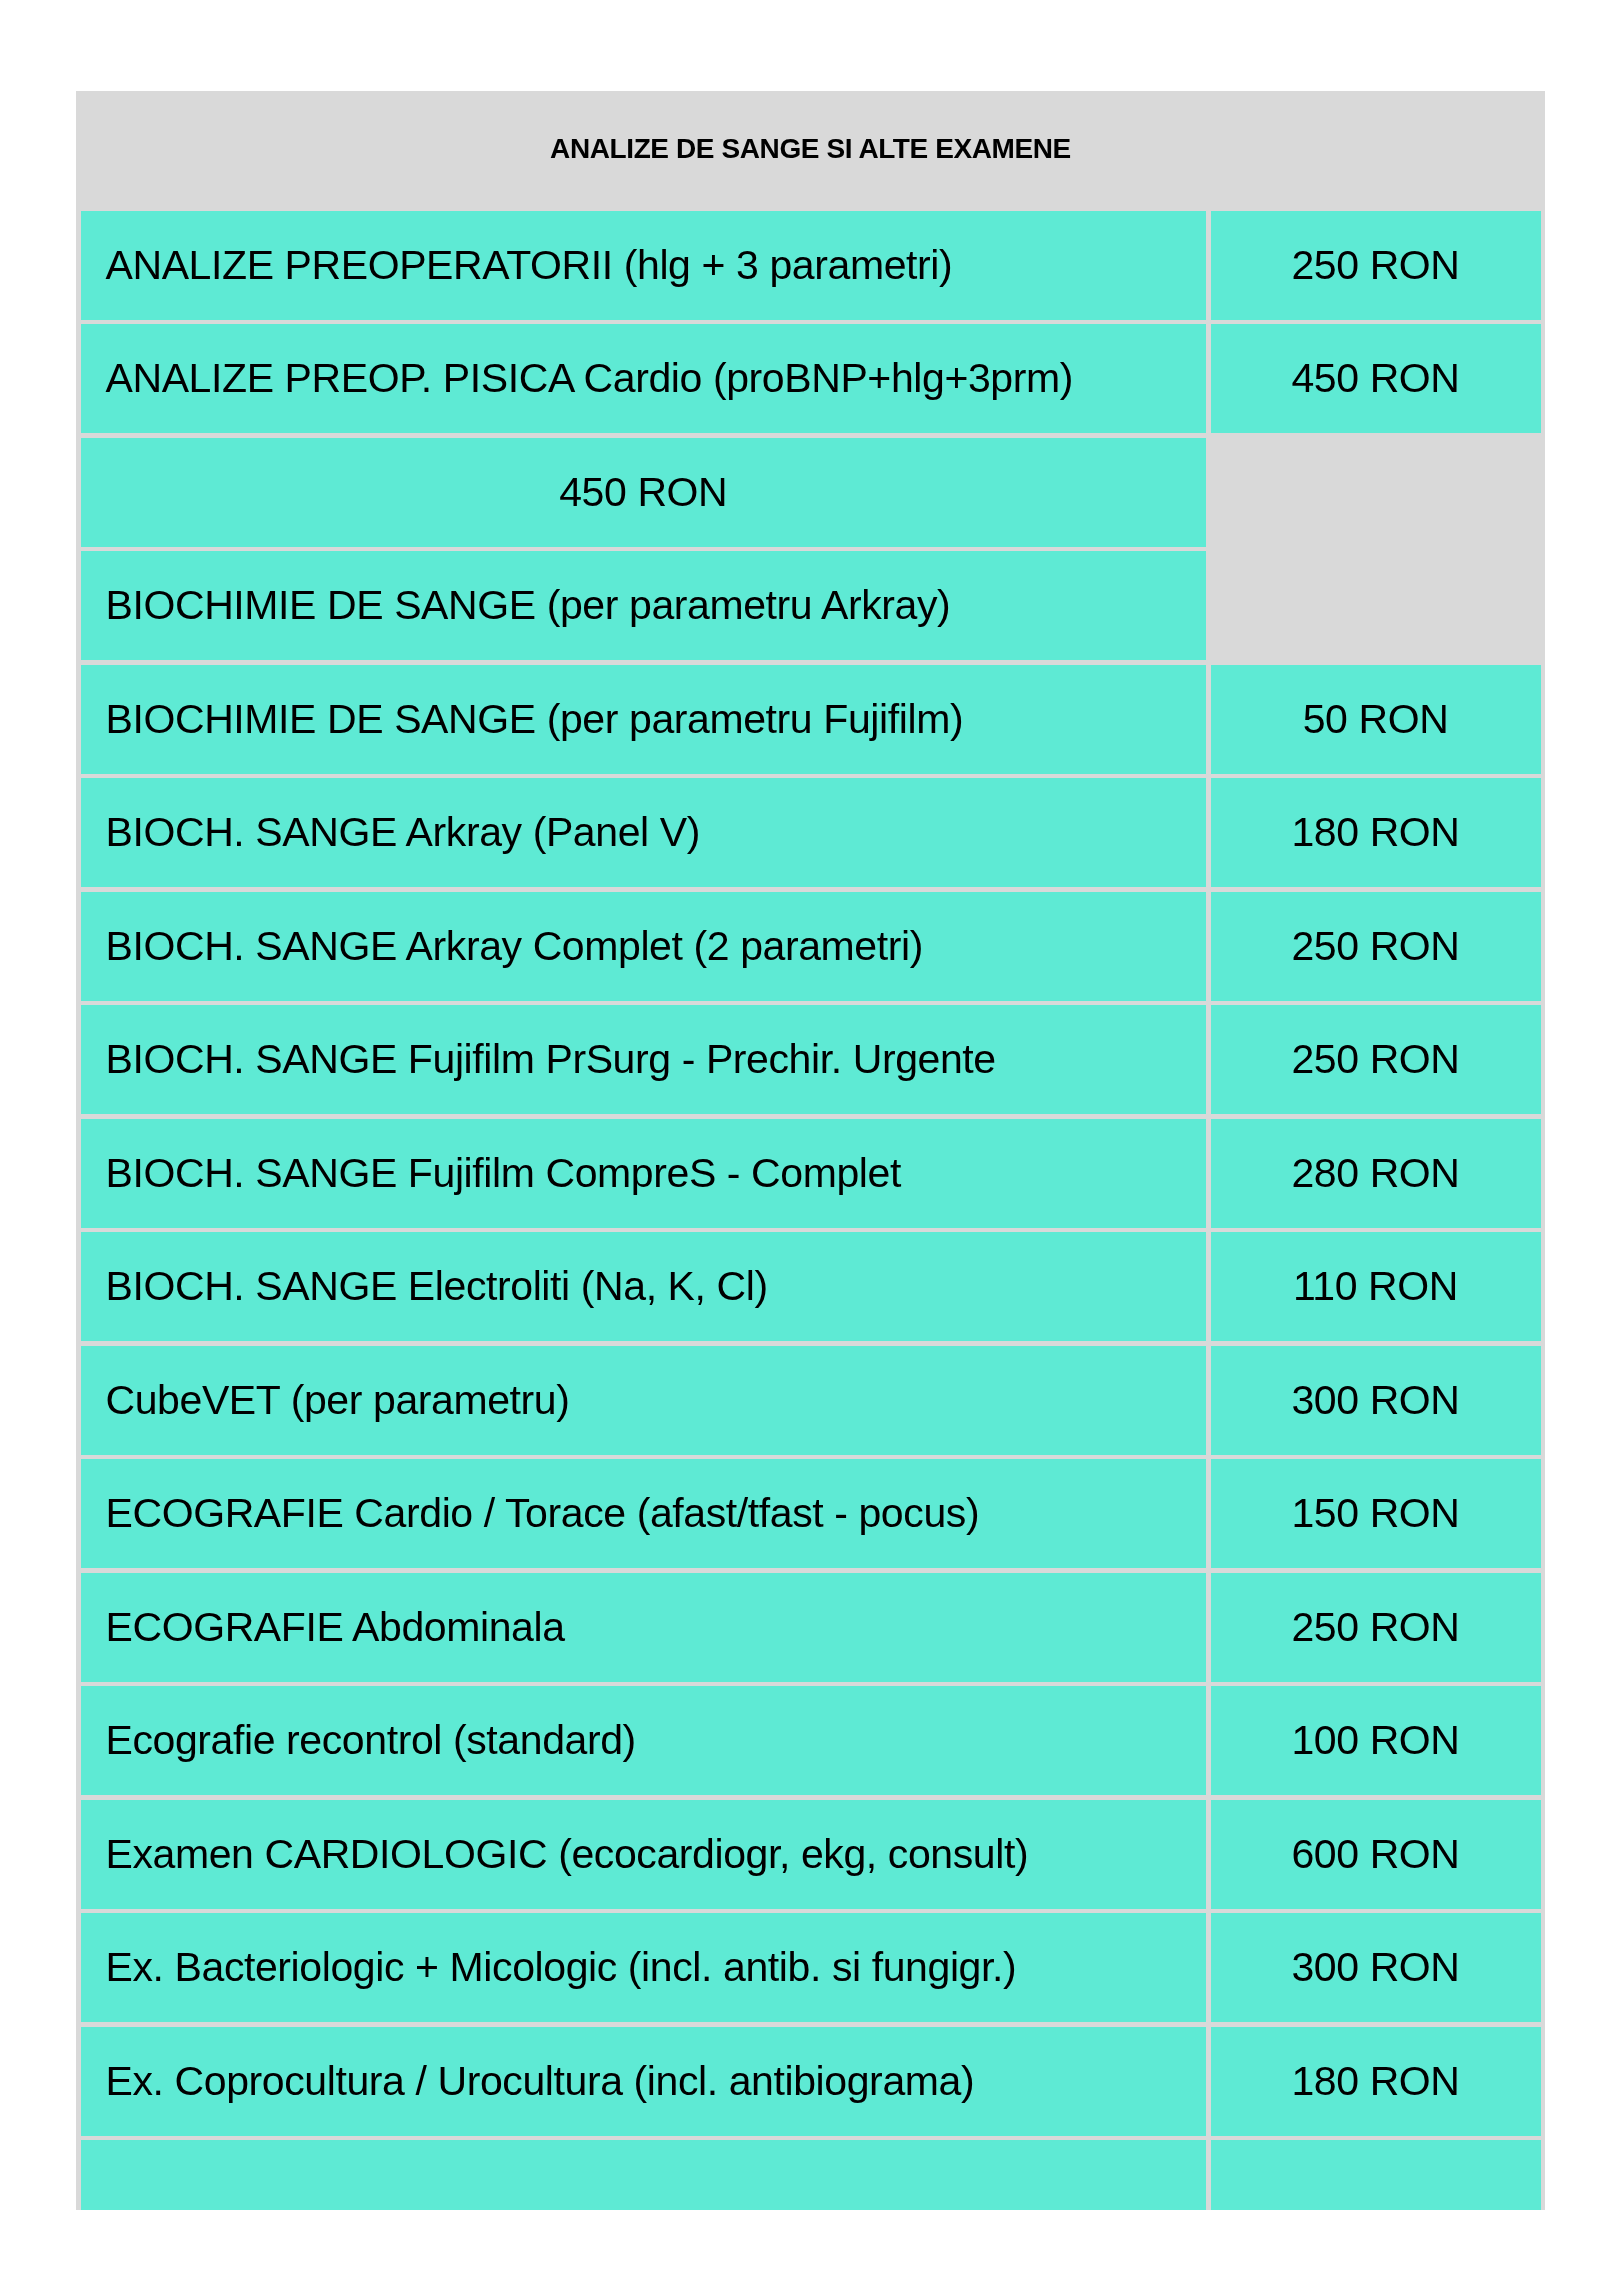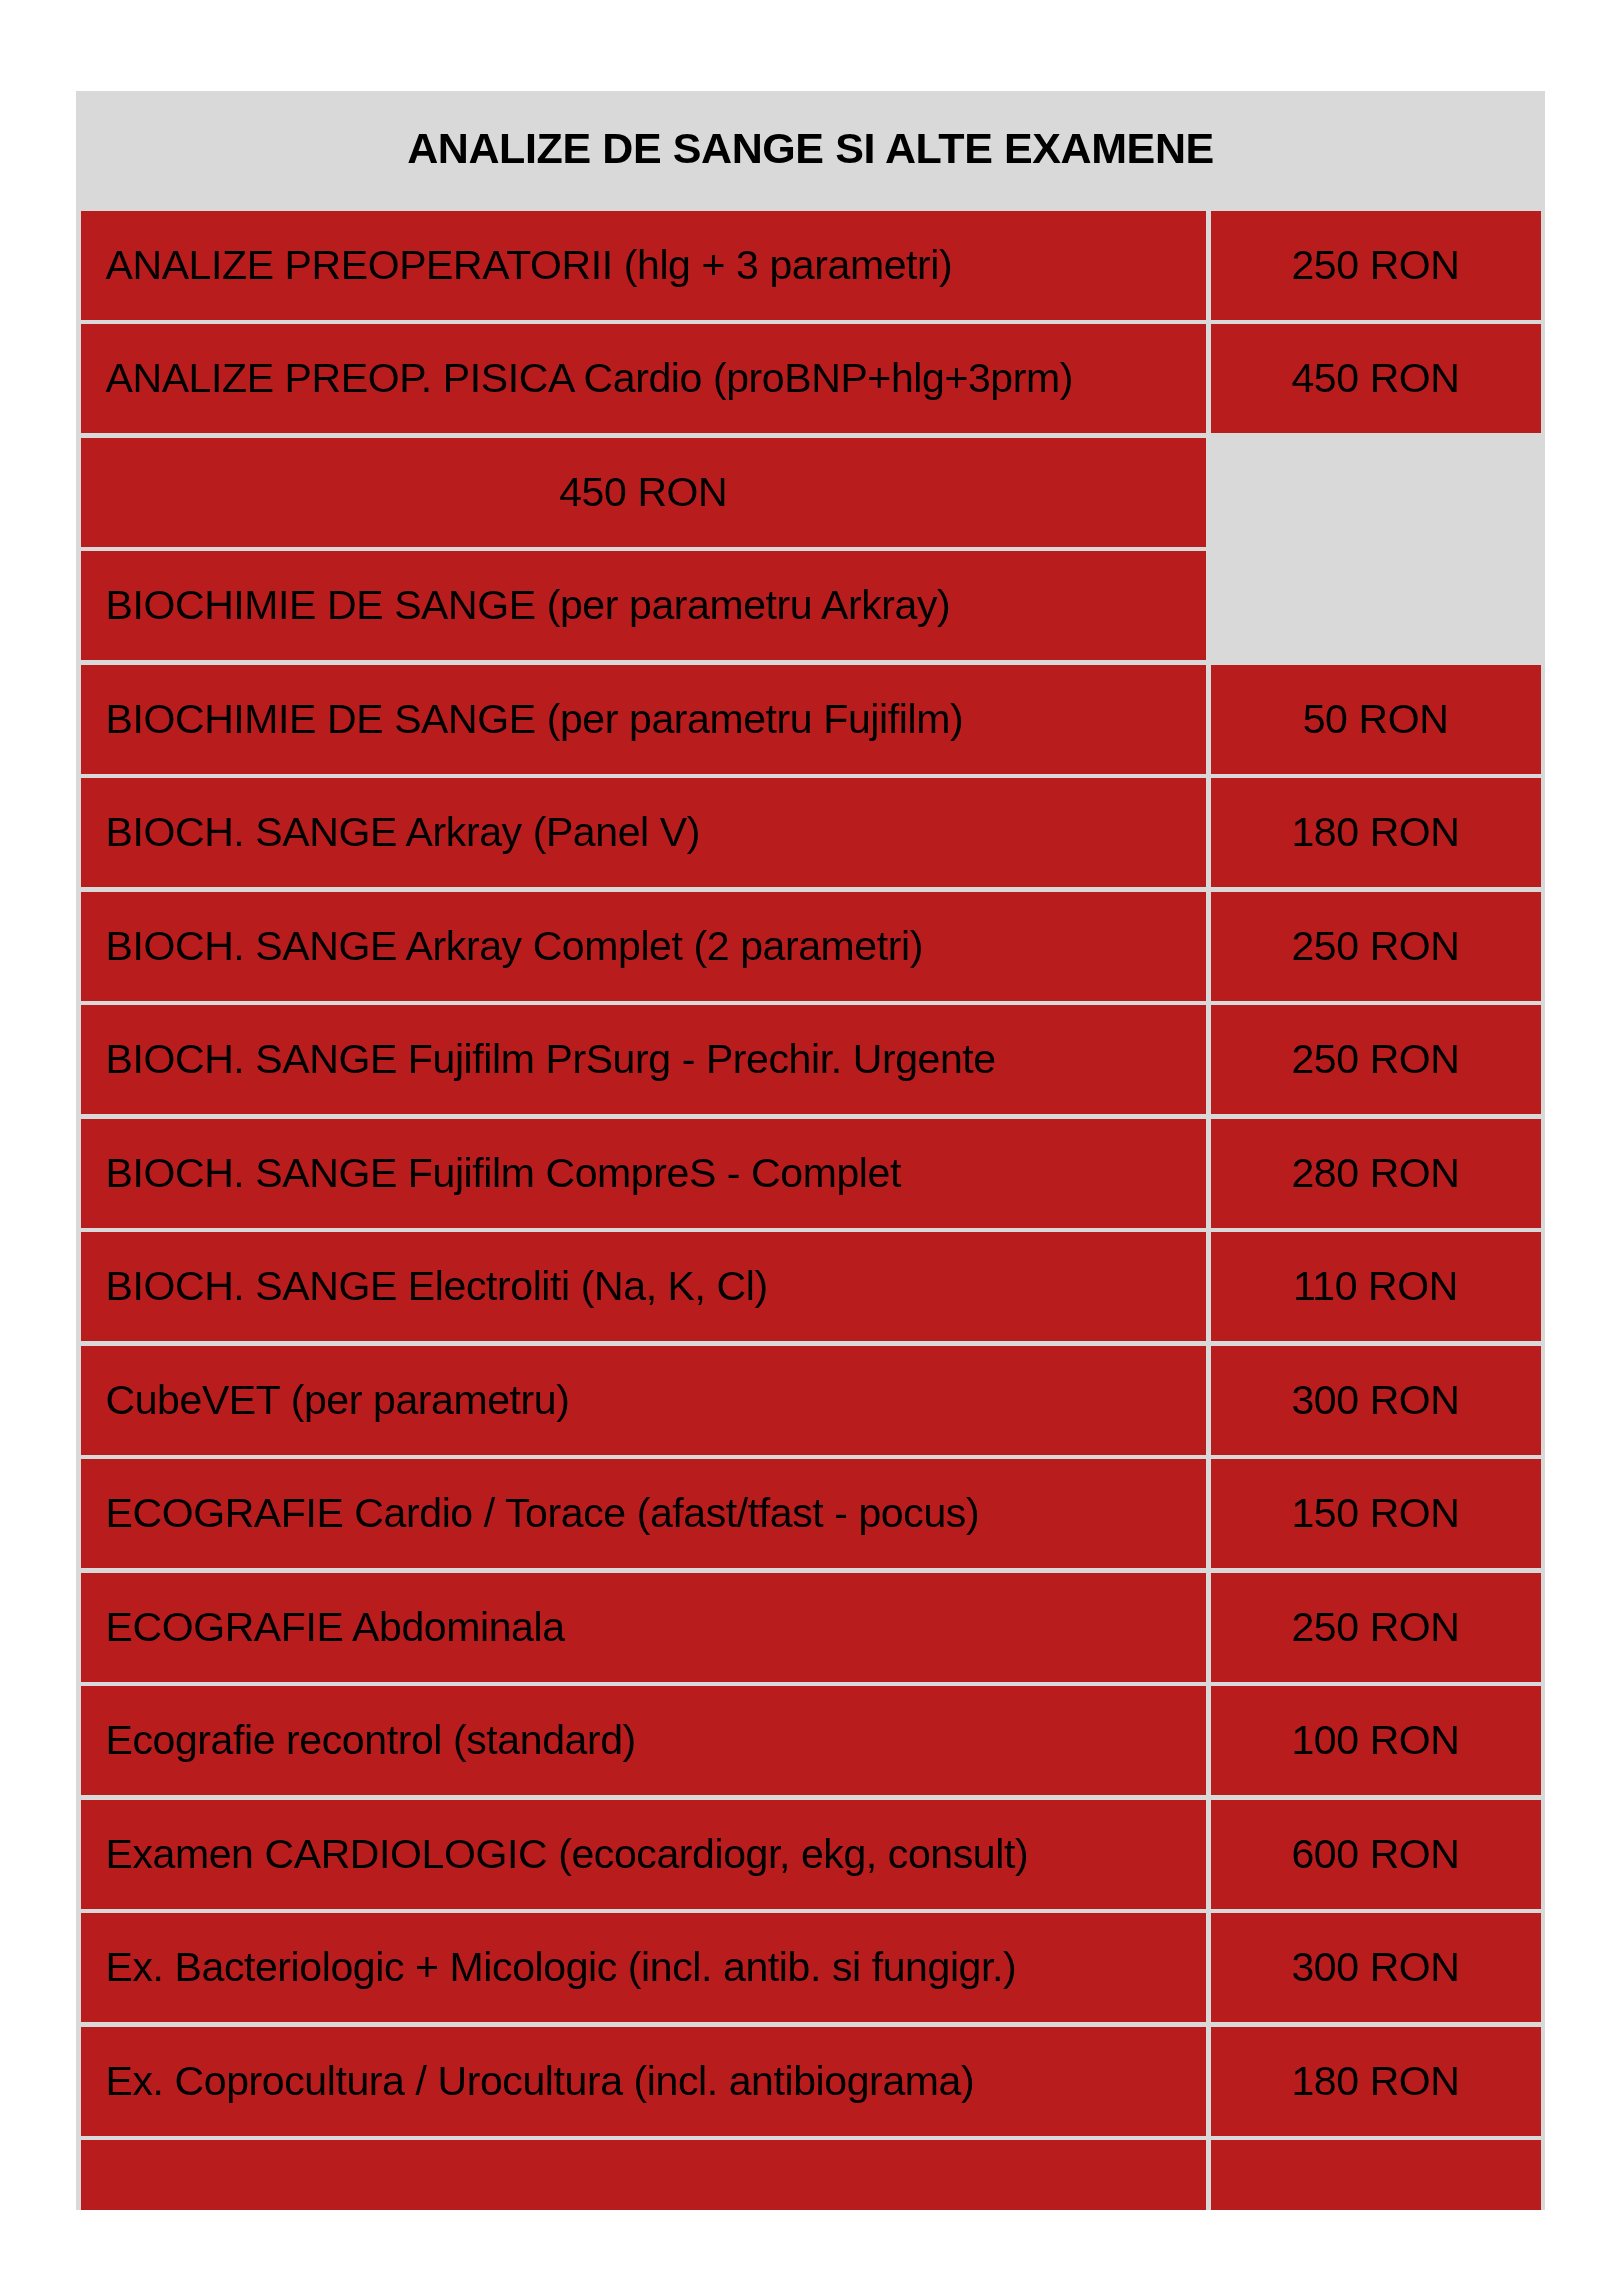--- a/index.html
+++ b/index.html
@@ -31,37 +31,37 @@
     display: flex;
     flex-direction: column;
     row-gap: 4.5px;
   }
   .header-cell {
     height: 115px;
     background: var(--header-bg);
     display: flex;
     align-items: center;
     justify-content: center;
-    font-size: 43px;
+    font-size: 28px;
     font-weight: bold;
     letter-spacing: -0.4px;
     white-space: nowrap;
   }
   .t-row {
     display: grid;
     grid-template-columns: 1fr 330px;
     column-gap: 4.5px;
     padding: 0 4.5px;
     height: 109px;
   }
   .t-row.partial {
     height: 70px;
   }
   .cell {
-    background: #b91c1c;
+    background: #5eead4;
     display: flex;
     align-items: center;
     font-size: 41px;
     letter-spacing: -0.4px;
     white-space: nowrap;
     overflow: hidden;
   }
   .name-cell {
     padding-left: 25px;
     justify-content: flex-start;

